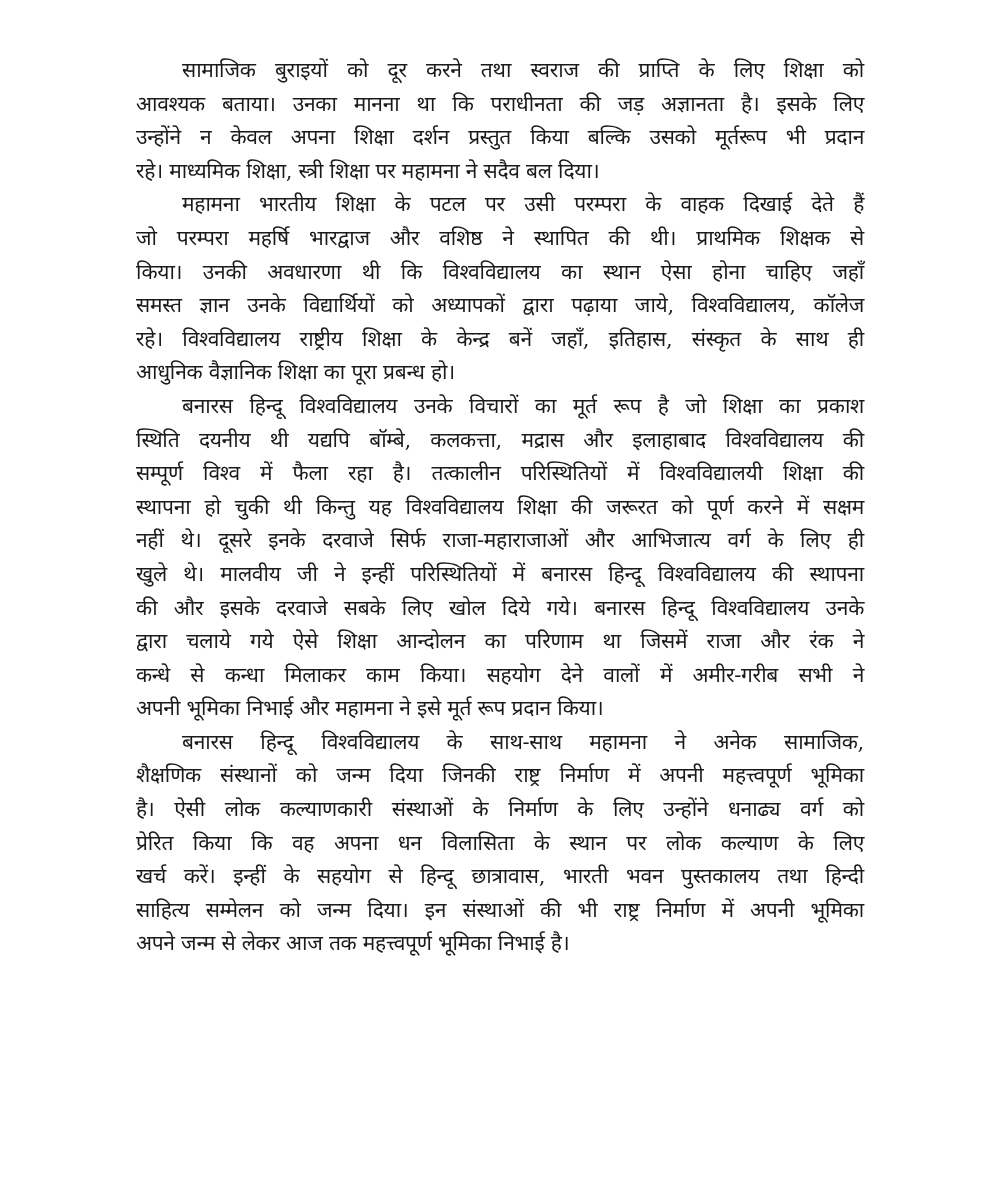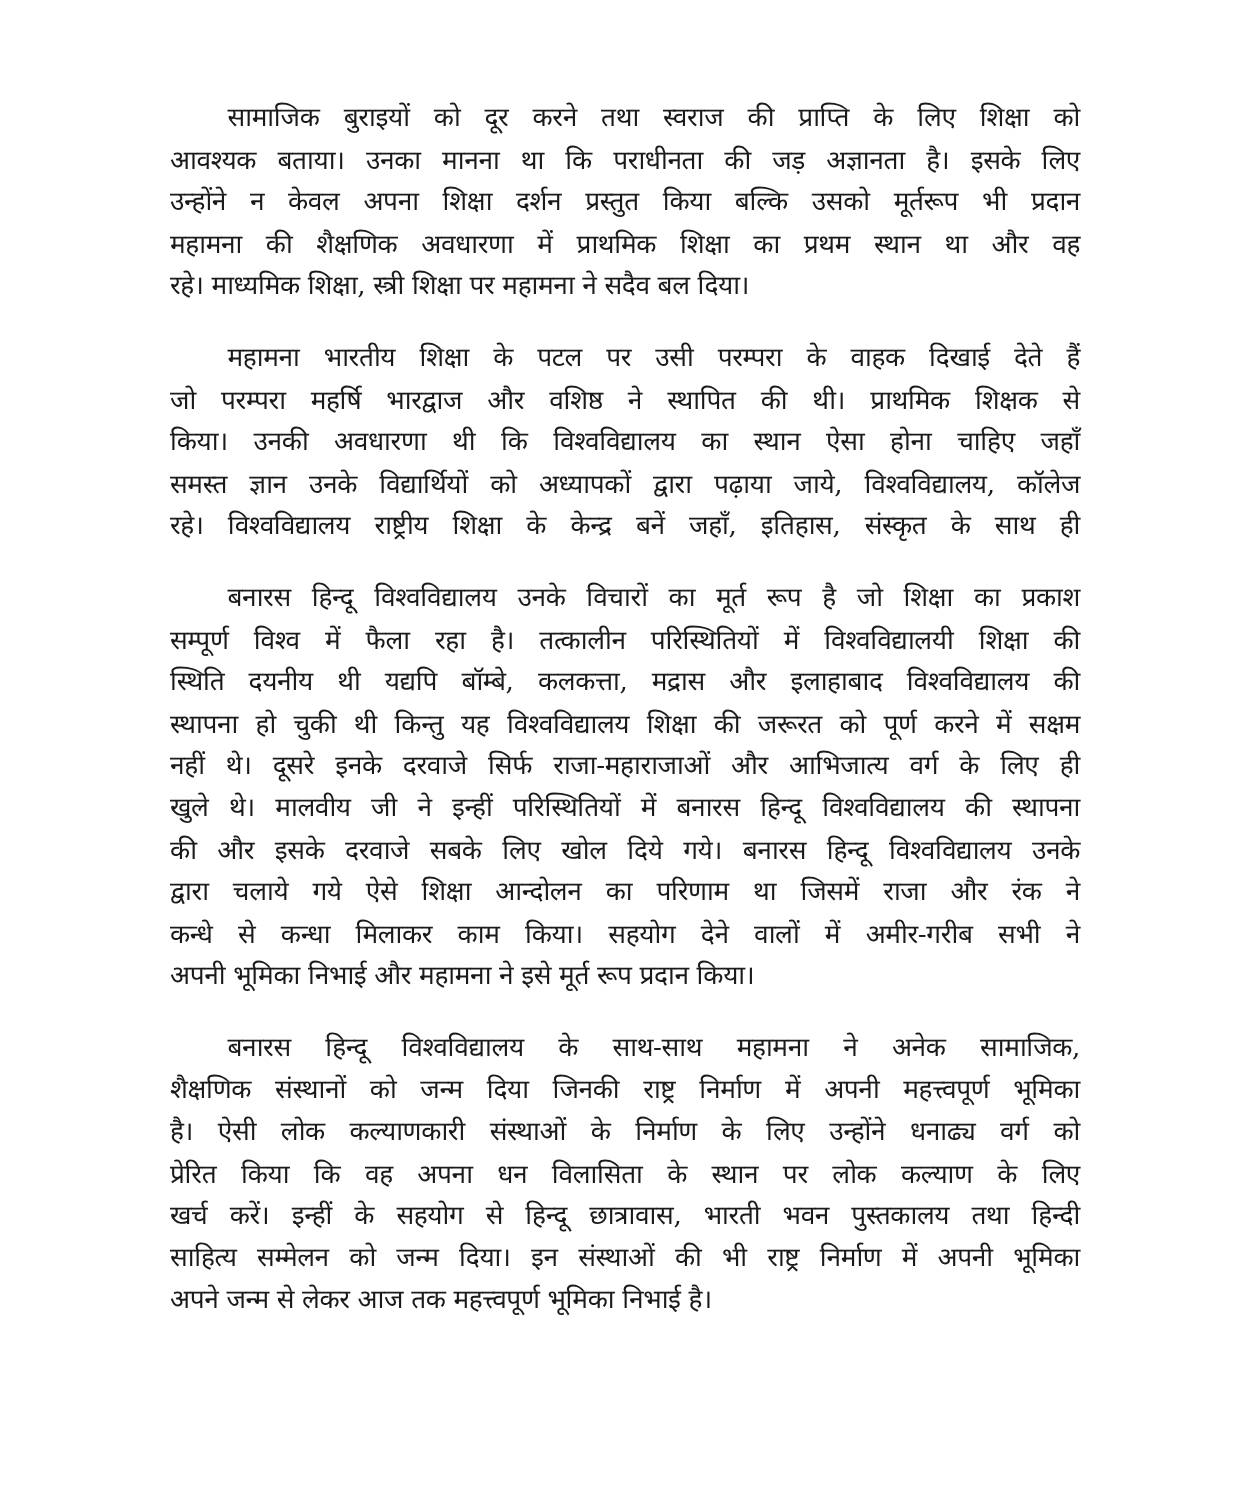--- a/index.html
+++ b/index.html
@@ -31,51 +31,50 @@
     line-height: 33.6px;
     height: 33.6px;
     white-space: nowrap;
     text-align: justify;
     text-align-last: justify;
     letter-spacing: -0.3px;
     overflow: visible;
   }
   .line.indent {
     padding-left: 46px;
-    margin-top: 24px;
   }
   .line.last {
     text-align-last: left;
   }
 </style>
 </head>
 <body>
 
 <div class="page">
 
   <div class="para">
     <span class="line indent">सामाजिक बुराइयों को दूर करने तथा स्वराज की प्राप्ति के लिए शिक्षा को</span>
     <span class="line">आवश्यक बताया। उनका मानना था कि पराधीनता की जड़ अज्ञानता है। इसके लिए</span>
     <span class="line">उन्होंने न केवल अपना शिक्षा दर्शन प्रस्तुत किया बल्कि उसको मूर्तरूप भी प्रदान</span>
-    <span class="line">महामना की शैक्षणिक अवधारणा में प्राथमिक शिक्षा का प्रथम स्थान था और वह</span>
     <span class="line last">रहे। माध्यमिक शिक्षा, स्त्री शिक्षा पर महामना ने सदैव बल दिया।</span>
   </div>
 
   <div class="para">
     <span class="line indent">महामना भारतीय शिक्षा के पटल पर उसी परम्परा के वाहक दिखाई देते हैं</span>
     <span class="line">जो परम्परा महर्षि भारद्वाज और वशिष्ठ ने स्थापित की थी। प्राथमिक शिक्षक से</span>
     <span class="line">किया। उनकी अवधारणा थी कि विश्वविद्यालय का स्थान ऐसा होना चाहिए जहाँ</span>
     <span class="line">समस्त ज्ञान उनके विद्यार्थियों को अध्यापकों द्वारा पढ़ाया जाये, विश्वविद्यालय, कॉलेज</span>
     <span class="line">रहे। विश्वविद्यालय राष्ट्रीय शिक्षा के केन्द्र बनें जहाँ, इतिहास, संस्कृत के साथ ही</span>
+    <span class="line last">आधुनिक वैज्ञानिक शिक्षा का पूरा प्रबन्ध हो।</span>
   </div>
 
   <div class="para">
     <span class="line indent">बनारस हिन्दू विश्वविद्यालय उनके विचारों का मूर्त रूप है जो शिक्षा का प्रकाश</span>
+    <span class="line">स्थिति दयनीय थी यद्यपि बॉम्बे, कलकत्ता, मद्रास और इलाहाबाद विश्वविद्यालय की</span>
     <span class="line">सम्पूर्ण विश्व में फैला रहा है। तत्कालीन परिस्थितियों में विश्वविद्यालयी शिक्षा की</span>
-    <span class="line">स्थिति दयनीय थी यद्यपि बॉम्बे, कलकत्ता, मद्रास और इलाहाबाद विश्वविद्यालय की</span>
     <span class="line">स्थापना हो चुकी थी किन्तु यह विश्वविद्यालय शिक्षा की जरूरत को पूर्ण करने में सक्षम</span>
     <span class="line">नहीं थे। दूसरे इनके दरवाजे सिर्फ राजा-महाराजाओं और आभिजात्य वर्ग के लिए ही</span>
     <span class="line">खुले थे। मालवीय जी ने इन्हीं परिस्थितियों में बनारस हिन्दू विश्वविद्यालय की स्थापना</span>
     <span class="line">की और इसके दरवाजे सबके लिए खोल दिये गये। बनारस हिन्दू विश्वविद्यालय उनके</span>
     <span class="line">द्वारा चलाये गये ऐसे शिक्षा आन्दोलन का परिणाम था जिसमें राजा और रंक ने</span>
     <span class="line">कन्धे से कन्धा मिलाकर काम किया। सहयोग देने वालों में अमीर-गरीब सभी ने</span>
     <span class="line last">अपनी भूमिका निभाई और महामना ने इसे मूर्त रूप प्रदान किया।</span>
   </div>
 
   <div class="para">

